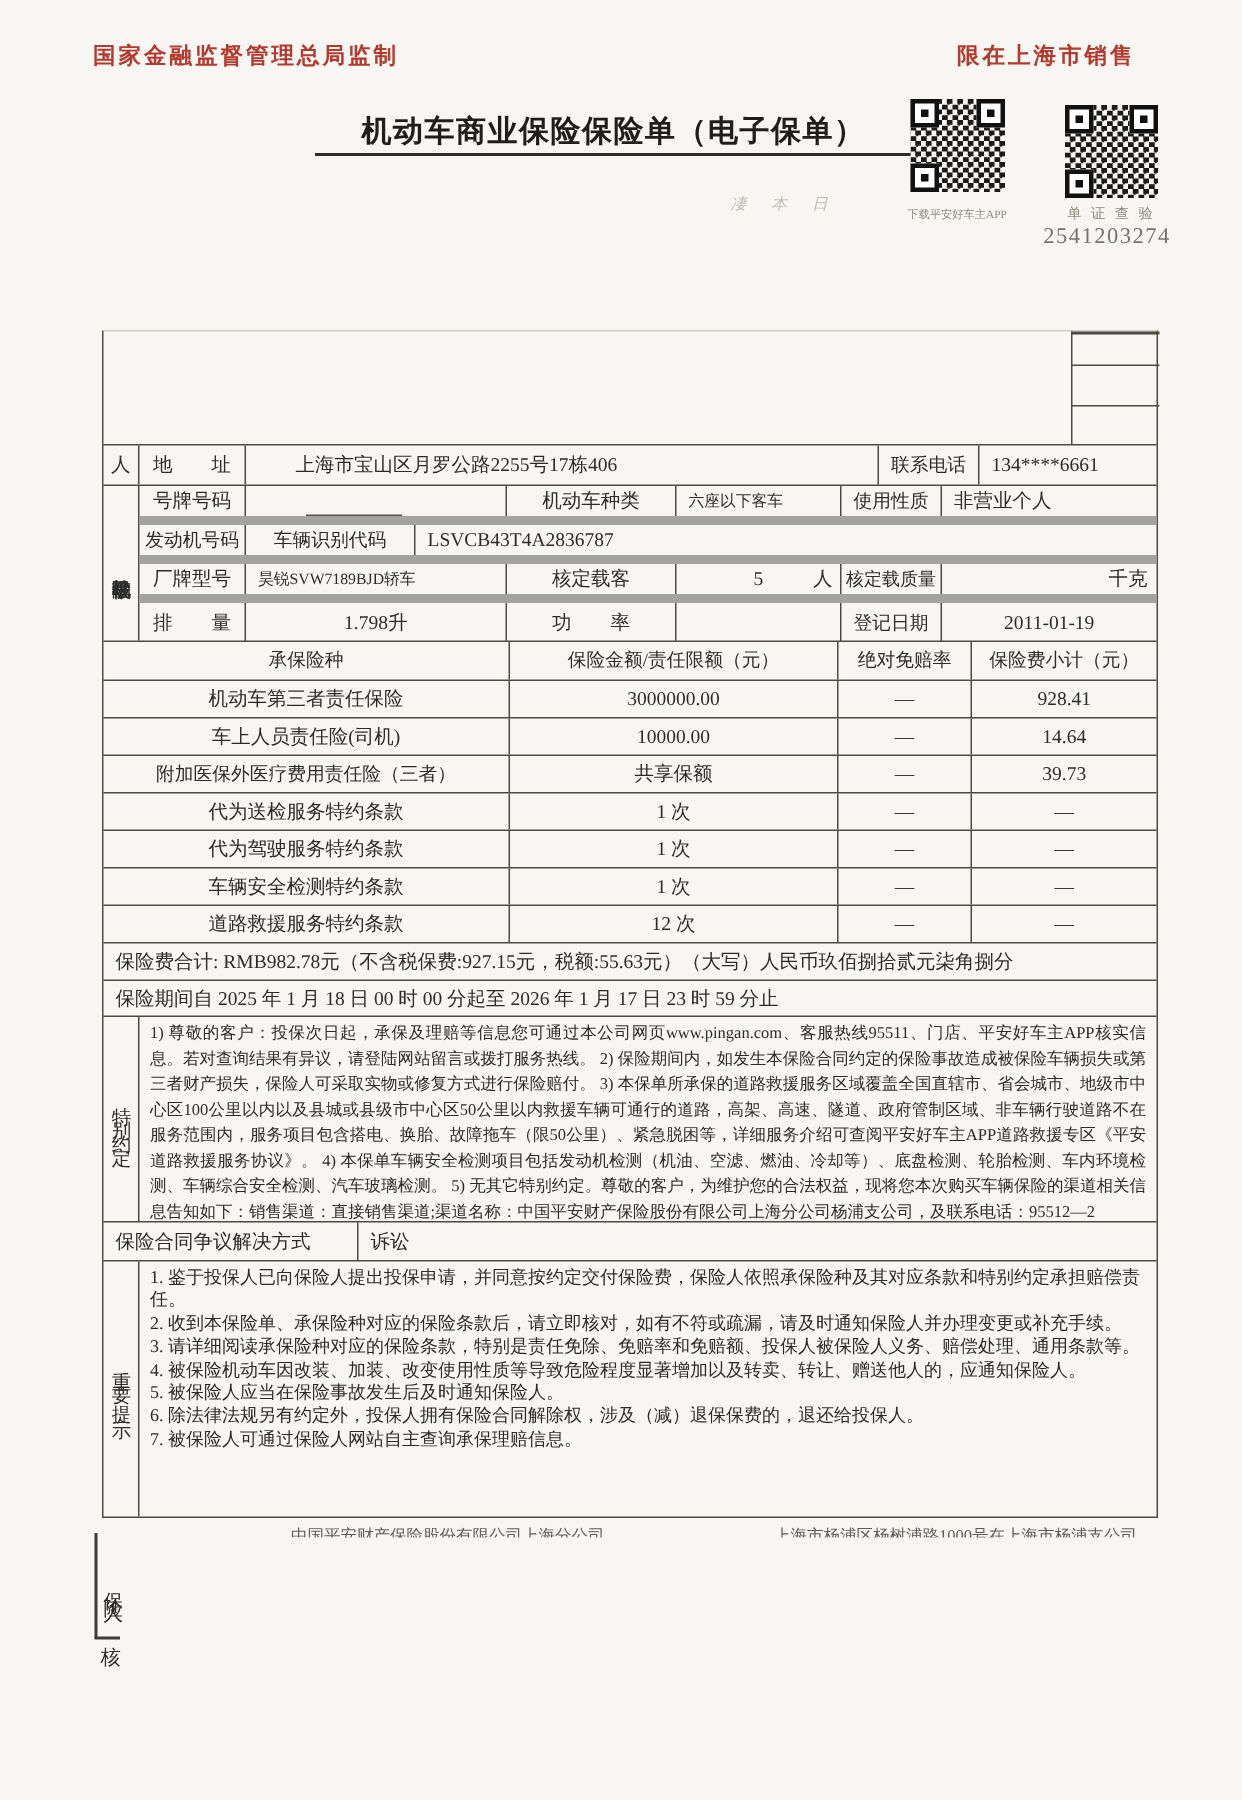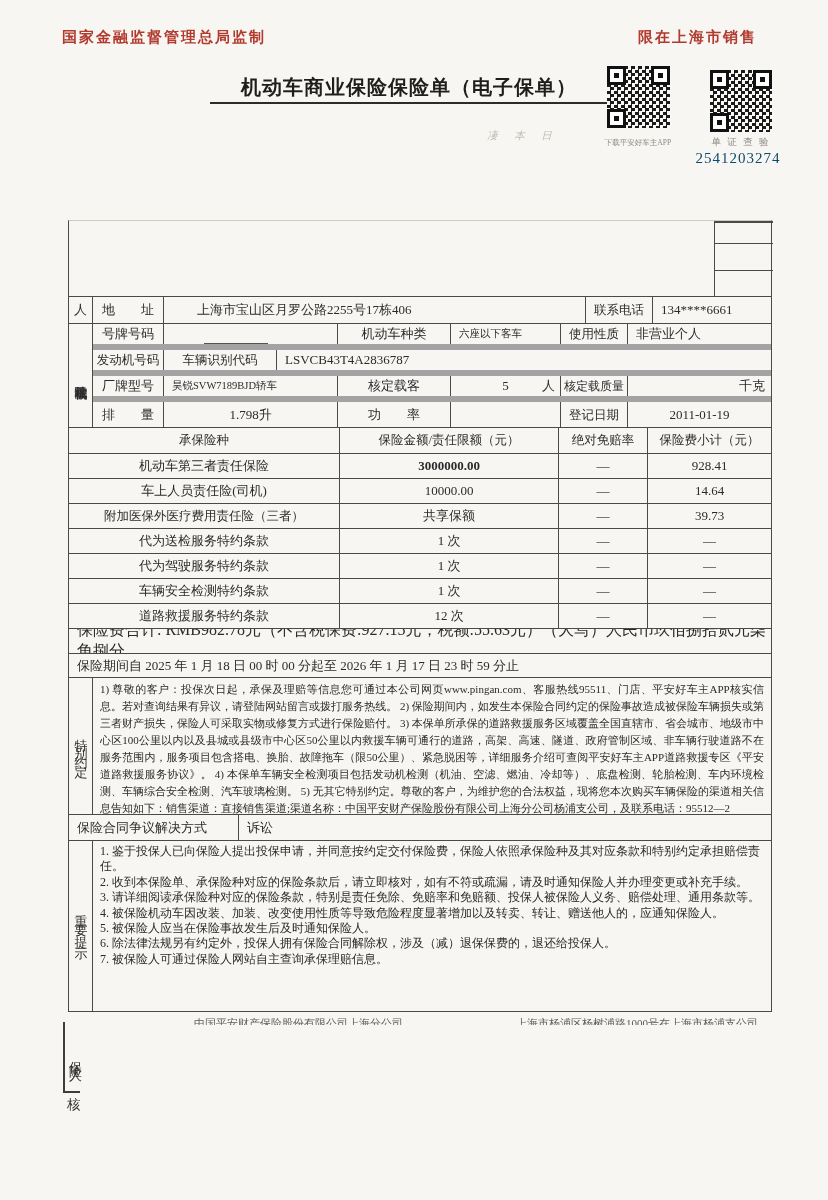--- a/index.html
+++ b/index.html
@@ -20,21 +20,21 @@
   .title{font-size:20px;font-weight:bold;letter-spacing:1px;color:#1f1e1c;}
   .faint-marks{left:487px;top:129px;font-size:10.5px;color:#9a968e;letter-spacing:7px;opacity:.6;font-style:italic;}
   
   .qr{position:absolute;background:
       repeating-conic-gradient(#1b1b1b 0% 25%, transparent 0% 50%) 0 0 / 7px 7px;
       background-color:#f8f6f2;}
   .finder{position:absolute;width:13px;height:13px;border:3px solid #111;background:#fff;}
   .finder::after{content:"";display:block;width:5px;height:5px;background:#111;margin:4px auto;}
   .f-tl{left:0;top:0;} .f-tr{right:0;top:0;} .f-bl{left:0;bottom:0;}
   .qr-label{color:#8d8983;text-align:center;}
-  .verify-num{font-size:15px;letter-spacing:1px;color:#0c4a6e;text-align:center;}
+  .verify-num{font-size:15px;letter-spacing:1px;color:#737373;text-align:center;}
   
   .doc-table{
     left:68px;top:220px;width:704px;box-sizing:border-box;
     border-left:1.5px solid #4c4a45;border-right:1.5px solid #4c4a45;
     border-bottom:1.5px solid #4c4a45;border-top:1px solid #cfccc4;
   }
   .row{display:flex;box-sizing:border-box;border-bottom:1px solid #4c4a45;}
   .c{box-sizing:border-box;border-right:1px solid #4c4a45;display:flex;align-items:center;
      justify-content:center;overflow:hidden;font-size:13px;}
   .c.last{border-right:none;}
@@ -152,21 +152,21 @@
 
     <div class="row" style="height:26px;">
       <div class="c" style="width:271px;font-size:12.5px;">承保险种</div>
       <div class="c" style="width:219px;font-size:12.5px;">保险金额/责任限额（元）</div>
       <div class="c" style="width:89px;font-size:12.5px;">绝对免赔率</div>
       <div class="c last" style="flex:1;font-size:12.5px;">保险费小计（元）</div>
     </div>
 
     <div class="row" style="height:25px;">
       <div class="c" style="width:271px;">机动车第三者责任保险</div>
-      <div class="c" style="width:219px;font-weight:bold;">3000000.00</div>
+      <div class="c" style="width:219px;">3000000.00</div>
       <div class="c" style="width:89px;">—</div>
       <div class="c last" style="flex:1;">928.41</div>
     </div>
     <div class="row" style="height:25px;">
       <div class="c" style="width:271px;">车上人员责任险(司机)</div>
       <div class="c" style="width:219px;">10000.00</div>
       <div class="c" style="width:89px;">—</div>
       <div class="c last" style="flex:1;">14.64</div>
     </div>
     <div class="row" style="height:25px;">
@@ -194,21 +194,21 @@
       <div class="c last" style="flex:1;">—</div>
     </div>
     <div class="row" style="height:25px;">
       <div class="c" style="width:271px;">道路救援服务特约条款</div>
       <div class="c" style="width:219px;">12 次</div>
       <div class="c" style="width:89px;">—</div>
       <div class="c last" style="flex:1;">—</div>
     </div>
 
     <div class="row" style="height:25px;">
-      <div class="c left last" style="flex:1;font-size:16px;">保险费合计: RMB982.78元（不含税保费:927.15元，税额:55.63元）（大写）人民币玖佰捌拾贰元柒角捌分</div>
+      <div class="c left last" style="flex:1;font-size:13px;">保险费合计: RMB982.78元（不含税保费:927.15元，税额:55.63元）（大写）人民币玖佰捌拾贰元柒角捌分</div>
     </div>
 
     <div class="row" style="height:24px;">
       <div class="c left last" style="flex:1;font-size:13px;">保险期间自 2025 年 1 月 18 日 00 时 00 分起至 2026 年 1 月 17 日 23 时 59 分止</div>
     </div>
 
     <div class="ssec" style="height:137px;">
       <div class="vside">
         <div class="vstack" style="letter-spacing:9px;">特别约定</div>
       </div>

